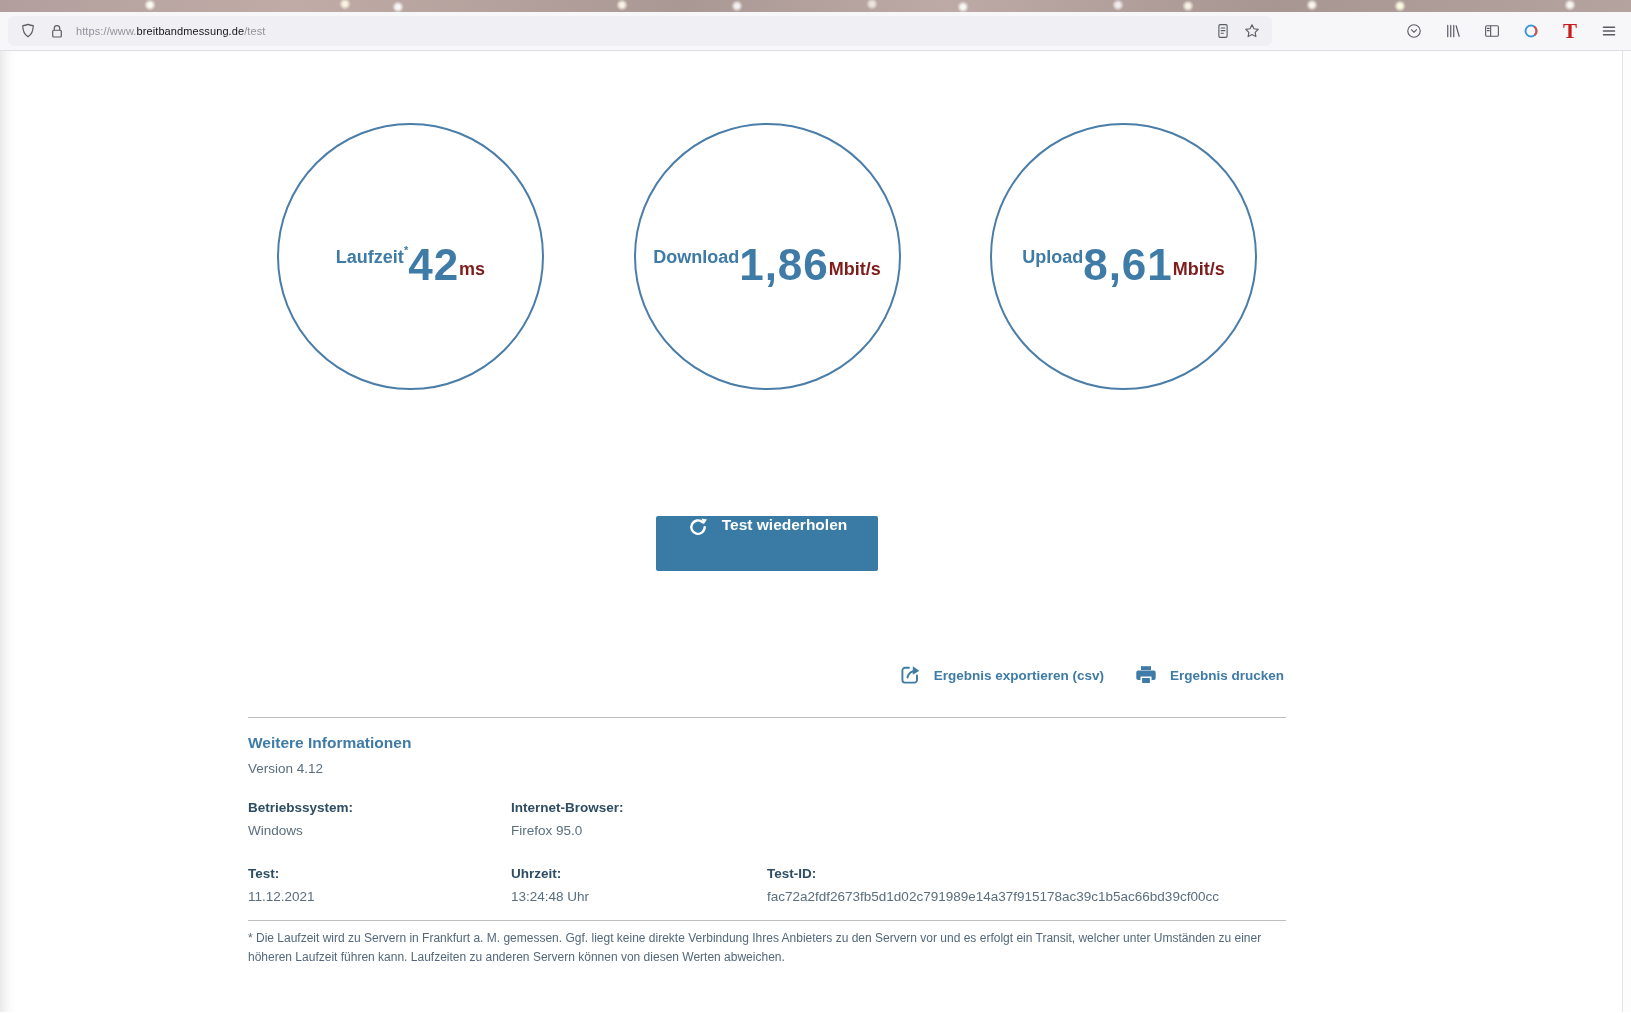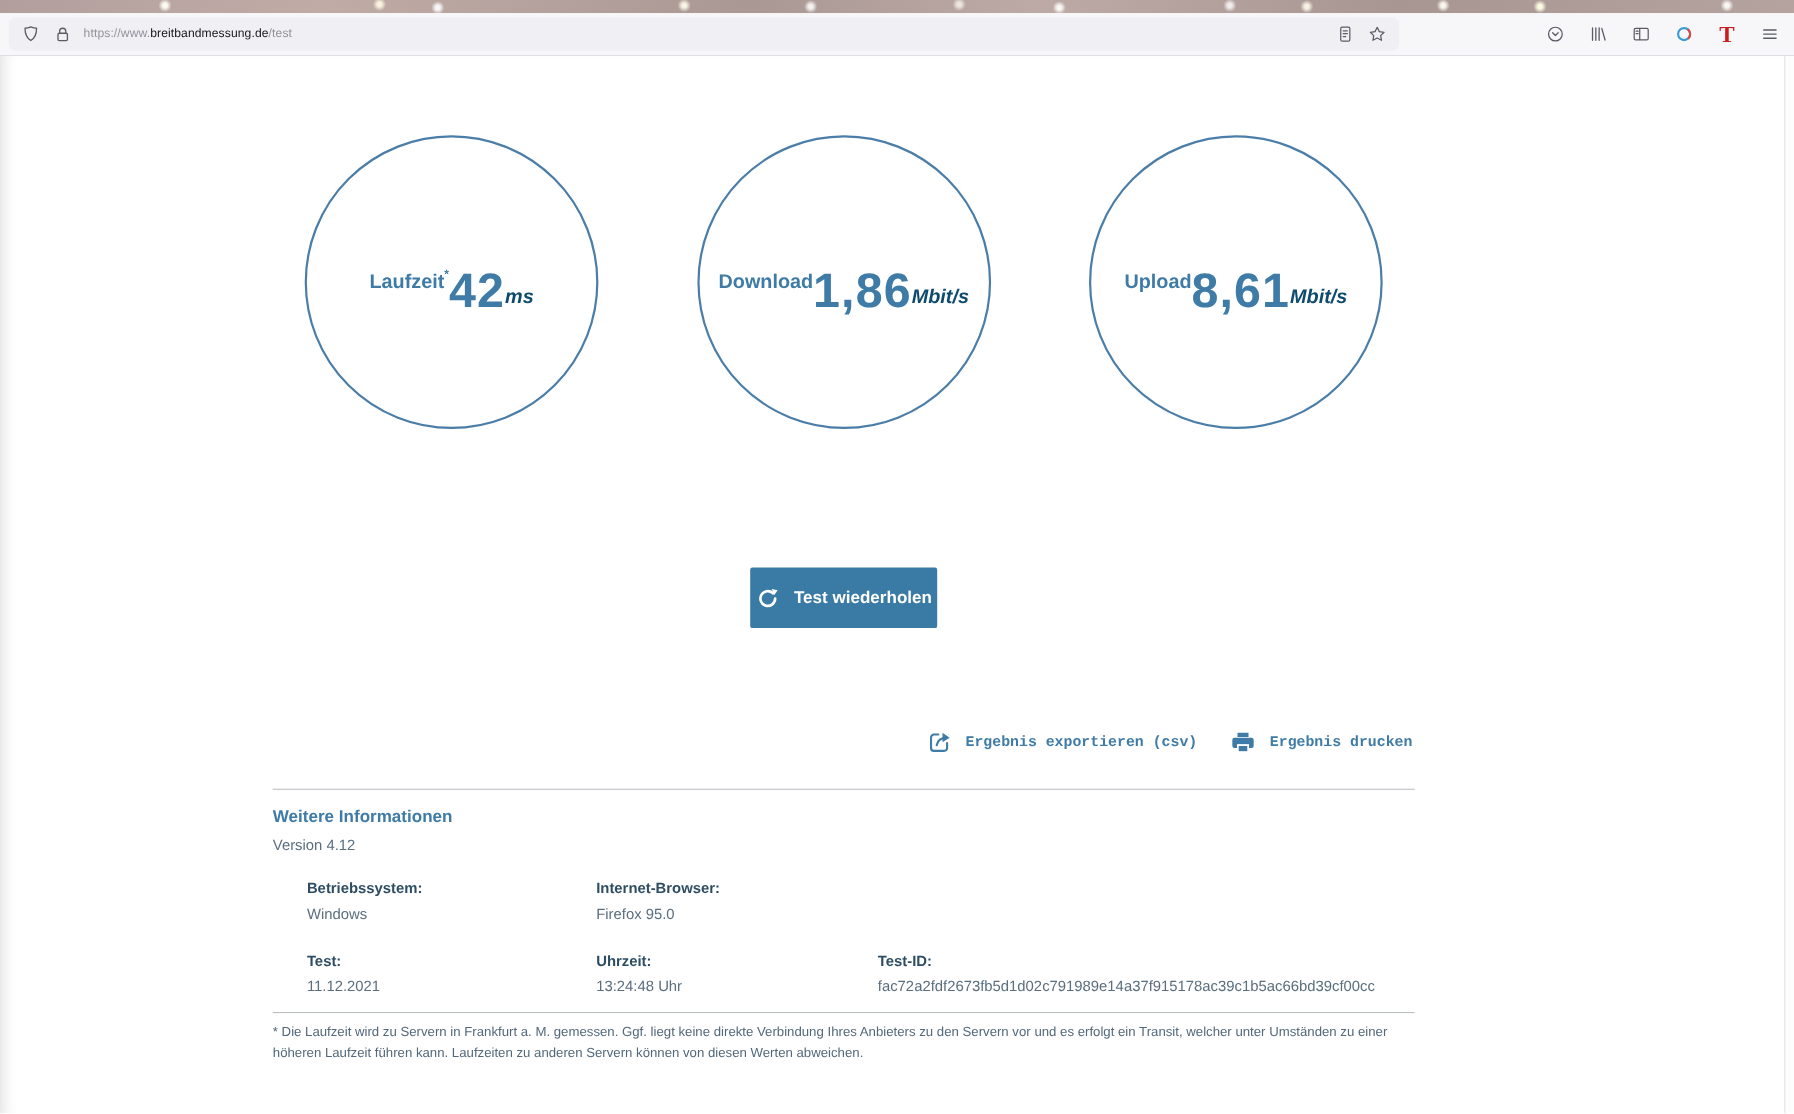--- a/index.html
+++ b/index.html
@@ -68,49 +68,48 @@
   .circle {
     width: 267px; height: 267px;
     border: 2px solid #4a7da8; border-radius: 50%;
     background: #fff;
     display: flex; align-items: center; justify-content: center;
     text-align: center;
   }
   .circle .metric-label { font-size: 18px; font-weight: bold; color: #3e7ba6; }
   .circle .metric-label sup { font-size: 11px; position: relative; top: -2px; }
   .circle .metric-value { font-size: 44px; font-weight: bold; color: #3e7ba6; line-height: 1; margin: 16px 0 0; letter-spacing: 1px; }
-  .circle .metric-unit { font-size: 18px; font-weight: bold; color: #0c4a6e; margin-top: 26px; font-style: italic; }
+  .circle .metric-unit { font-size: 18px; font-weight: bold; color: #7f1d1d; margin-top: 26px; }
 
   
   .repeat-btn {
-    margin: 126px auto 0; display: flex; align-items: center; justify-content: center;
-    width: 170px; height: 55px; gap: 13px;
+    margin: 126px auto 0; display: flex; justify-content: center;
+    width: 222px; height: 55px; gap: 13px;
     background: #3a7ba6; color: #ffffff; border: none; border-radius: 2px;
     font-family: "Liberation Sans", sans-serif;
     font-size: 15.5px; font-weight: bold; cursor: pointer;
   }
   .repeat-btn svg { width: 22px; height: 22px; }
 
   
   .export-row {
     margin-top: 92px;
     display: flex; justify-content: flex-end; align-items: center; gap: 30px;
     padding-right: 2px;
-    font-family: Liberation Mono, monospace;
   }
   .export-link { display: flex; align-items: center; gap: 12px; color: #3e7ba6; font-size: 13.5px; font-weight: bold; text-decoration: none; cursor: pointer; }
   .export-link svg { width: 24px; height: 24px; }
 
   .divider { border: none; border-top: 1px solid #bcbfc2; margin-top: 30px; }
   .divider2 { border: none; border-top: 1px solid #bcbfc2; margin-top: 16px; }
 
   
   .info-heading { margin-top: 16px; font-size: 15.5px; font-weight: bold; color: #3e7ba6; }
   .info-version { margin-top: 9px; font-size: 13.5px; color: #5a6e7e; }
-  .info-row { display: grid; grid-template-columns: 263px 256px 1fr; margin-top: 24px; margin-left: 31px; }
+  .info-row { display: grid; grid-template-columns: 263px 256px 1fr; margin-top: 24px; }
   .info-row + .info-row { margin-top: 28px; }
   .info-field .field-label { font-size: 13.5px; font-weight: bold; color: #2e4d63; }
   .info-field .field-value { margin-top: 8px; font-size: 13.5px; color: #5a6e7e; white-space: nowrap; }
 
   .footnote {
     margin-top: 8px; width: 1032px;
     font-size: 12px; color: #53687a; line-height: 1.55;
   }
 </style>
 </head>

